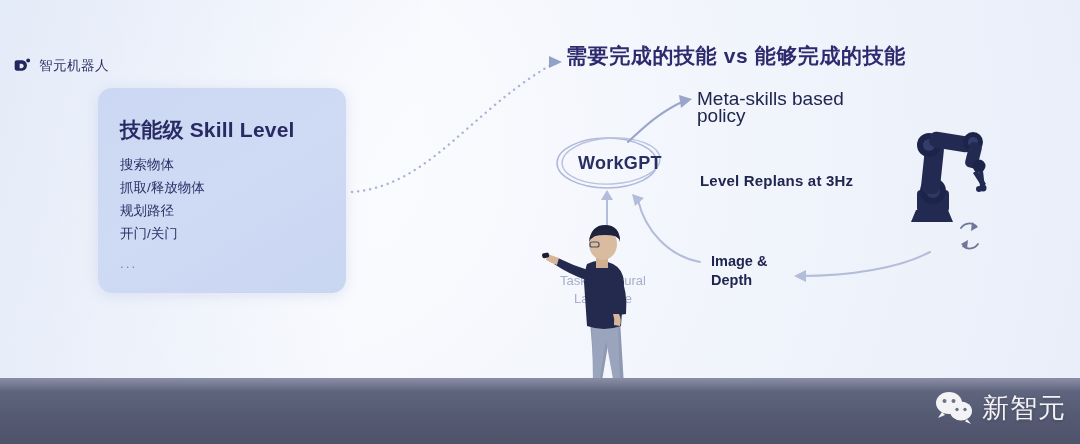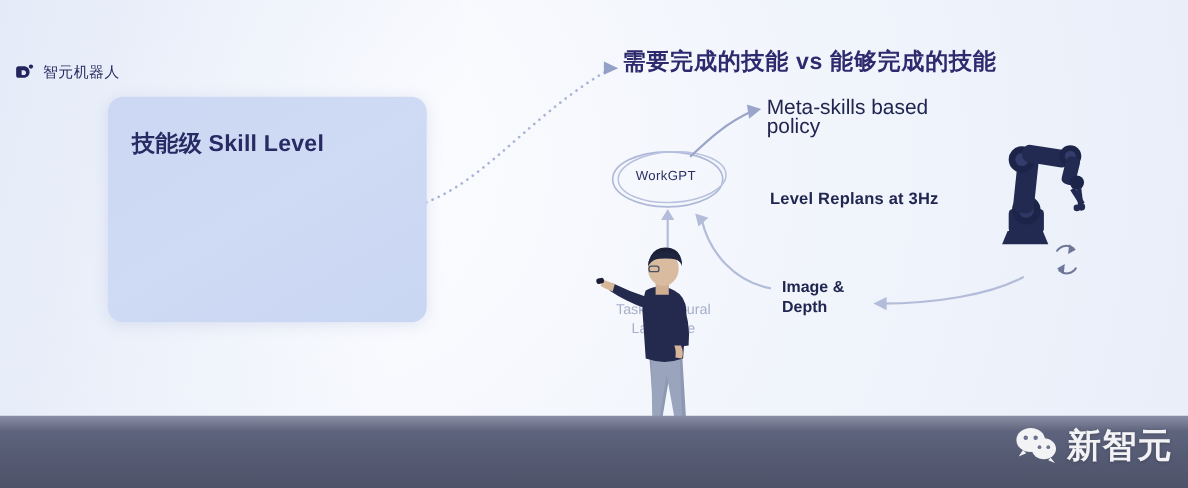--- a/index.html
+++ b/index.html
@@ -57,21 +57,21 @@
     font-size: 13.5px;
     color: #2a2f63;
     letter-spacing: 0.5px;
     white-space: nowrap;
   }
 
   
   .skill-card {
     position: absolute;
     left: 98px; top: 88px;
-    width: 290px; height: 205px;
+    width: 248px; height: 205px;
     background: linear-gradient(150deg, #ccd8f3 0%, #cfdaf4 50%, #c9d6f2 100%);
     border-radius: 14px;
     box-shadow: 0 2px 14px rgba(120,140,190,0.18);
   }
   .skill-title {
     position: absolute;
     left: 22px; top: 28px;
     font-size: 21px;
     font-weight: bold;
     color: #272a63;
@@ -114,22 +114,22 @@
     white-space: pre-line;
   }
   .lbl-meta   { left: 697px; top: 90px;  font-size: 19px; line-height: 17px; }
   .lbl-replan { left: 700px; top: 172px; font-size: 15px; font-weight: bold; letter-spacing: 0.2px; }
   .lbl-image  { left: 711px; top: 252px; font-size: 14.5px; font-weight: bold; line-height: 19px; }
   .lbl-robot  { left: 832px; top: 222px; font-size: 12.5px; line-height: 16px; color: #8e95b0; }
   .lbl-task   { left: 560px; top: 272px; font-size: 13px; line-height: 18px; color: #a7aec9; text-align: center; }
   .lbl-workgpt {
     position: absolute;
     left: 578px; top: 153px;
-    font-size: 12px;
-    font-weight: normal;
+    font-size: 18px;
+    font-weight: bold;
     color: #2a2f63;
     letter-spacing: 0.3px;
   }
 
   
   .vec {
     position: absolute;
     left: 0; top: 0;
     width: 1080px; height: 444px;
     overflow: visible;
@@ -145,26 +145,25 @@
   
   .watermark {
     position: absolute;
     right: 14px; bottom: 18px;
     display: flex;
     align-items: center;
     gap: 8px;
     opacity: 0.93;
   }
   .wm-text {
-    font-size: 31px;
+    font-size: 27px;
     color: #ffffff;
     letter-spacing: 1px;
     text-shadow: 0 1px 3px rgba(40,40,60,0.45);
     white-space: nowrap;
-    font-weight: bold;
   }
 </style>
 </head>
 <body>
 
 <div id="stage">
 
   <div class="wall"></div>
   <div class="wall-tint-left"></div>
 
@@ -176,20 +175,27 @@
     <span class="brand-text">智元机器人</span>
   </div>
 
   <svg class="vec">
     <path d="M352 192 C430 186, 470 110, 556 62" fill="none" stroke="#a9b4d6" stroke-width="2.4" stroke-linecap="round" stroke-dasharray="0.1 6"></path>
     <path d="M549 56 L562 62 L549 68 Z" fill="#93a0c8"></path>
   </svg>
 
   <div class="skill-card">
     <div class="skill-title">技能级 Skill Level</div>
+    <ul class="skill-list">
+      <li>搜索物体</li>
+      <li>抓取/释放物体</li>
+      <li>规划路径</li>
+      <li>开门/关门</li>
+      <li class="ellipsis">...</li>
+    </ul>
   </div>
 
   <div class="headline">需要完成的技能 vs 能够完成的技能</div>
 
   <svg class="vec">
 
     <ellipse cx="607" cy="163" rx="50" ry="25" fill="none" stroke="#aeb8d8" stroke-width="1.5"></ellipse>
     <ellipse cx="611" cy="161" rx="49" ry="23" fill="none" stroke="#b9c2de" stroke-width="1.4" transform="rotate(-3 611 161)"></ellipse>
 
     <path d="M628 142 C645 126, 660 112, 684 101" fill="none" stroke="#9aa5c9" stroke-width="2" stroke-linecap="round"></path>

